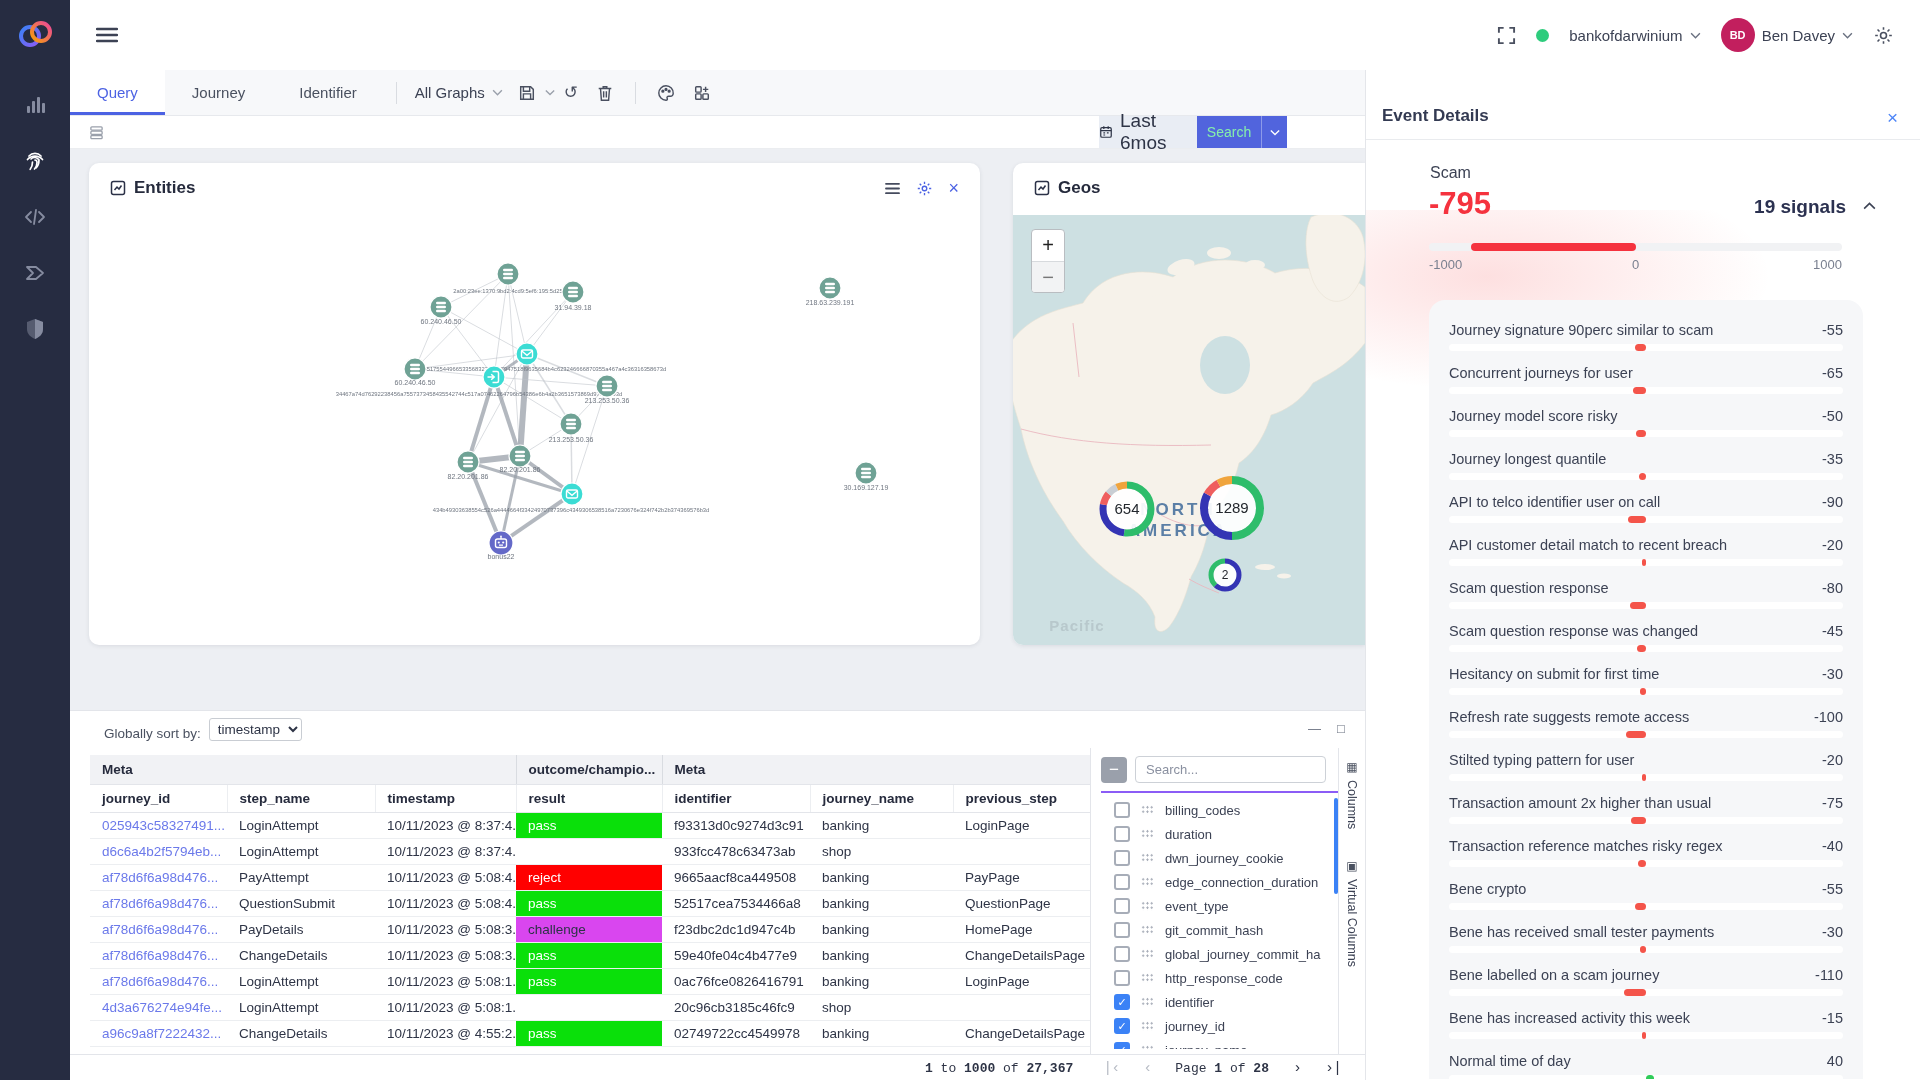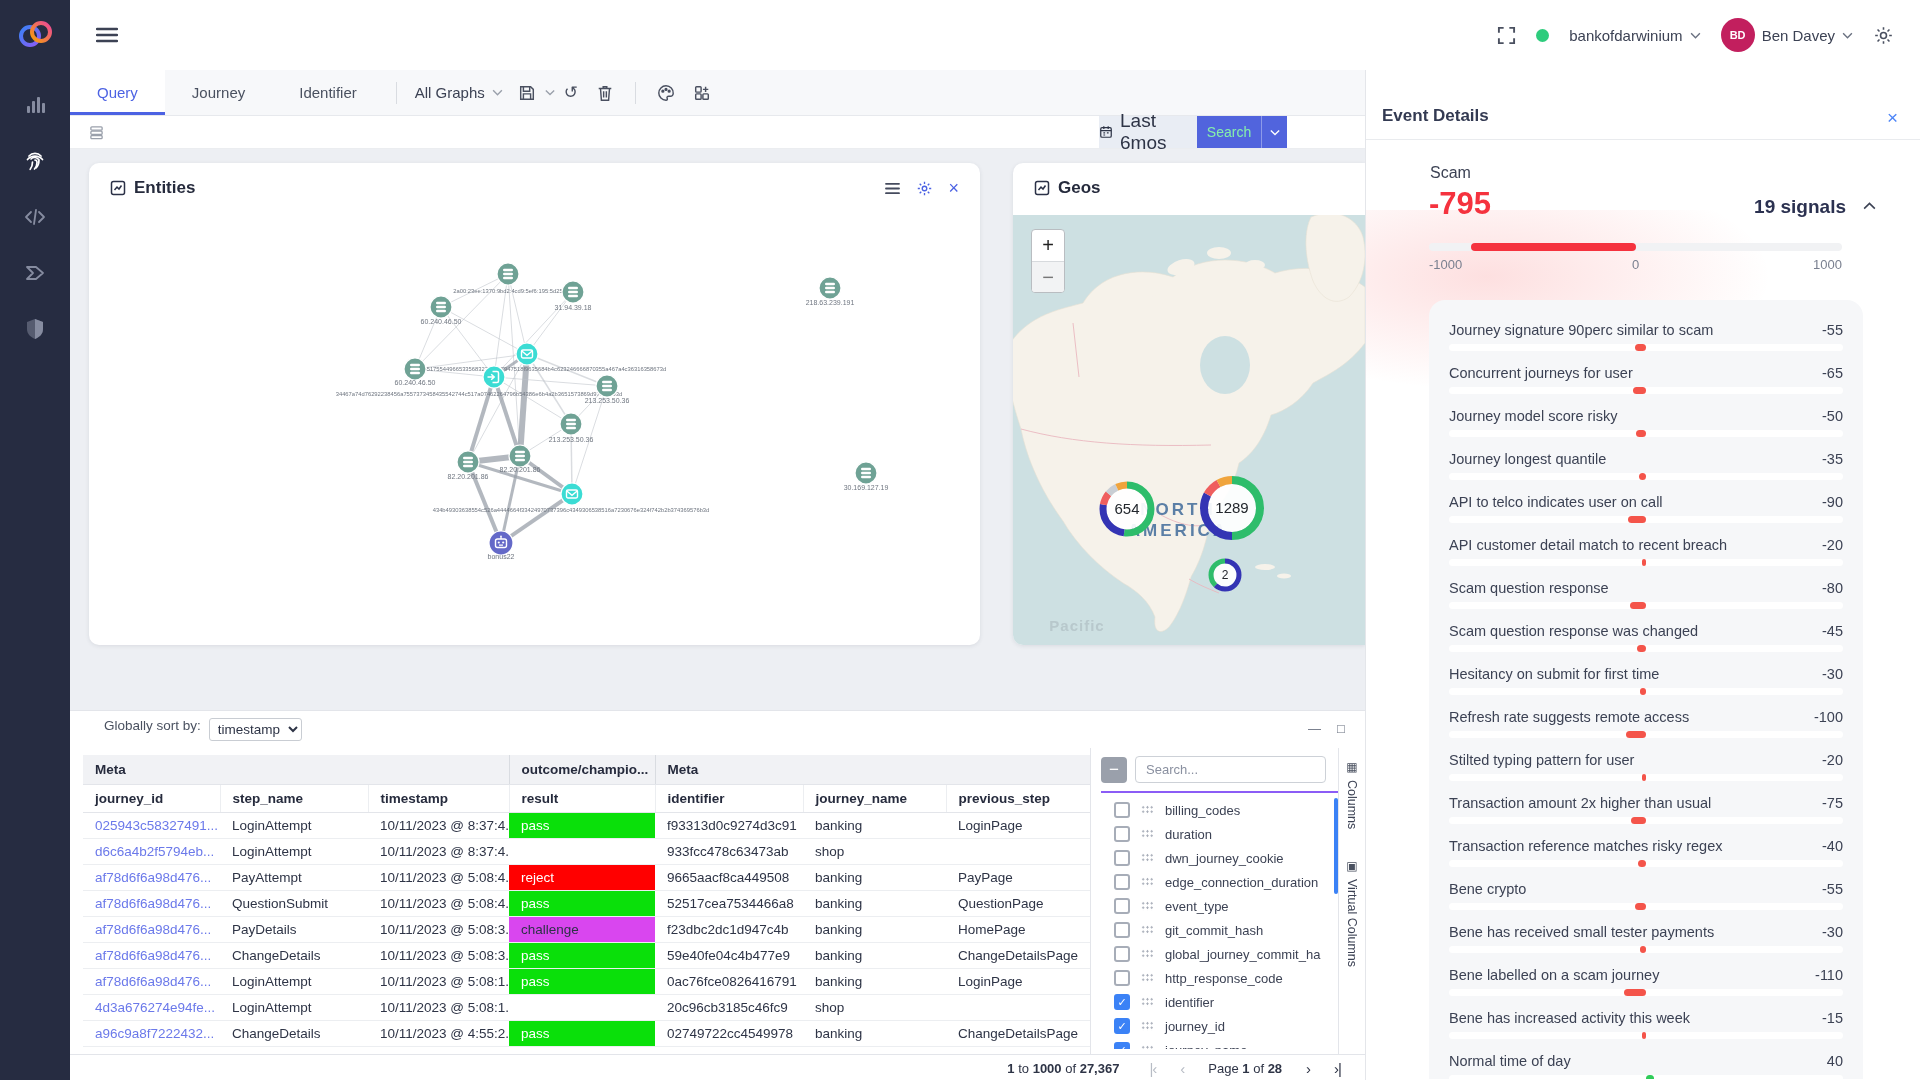--- a/index.html
+++ b/index.html
@@ -70,26 +70,26 @@
   .toggle .knob { position:absolute; left:2px; top:2px; width:12px; height:12px; border-radius:50%; background:#fff; box-shadow:0 1px 2px rgba(0,0,0,.25); }
   .toggle-label { font-size:13.5px; color:#3c4254; }
   
   .map-wrap { position:absolute; left:0; top:52px; width:352px; height:430px; overflow:hidden; }
   .map-zoom { position:absolute; left:18px; top:14px; width:34px; border:1px solid #b9bdc1; border-radius:4px;
     background:#fff; overflow:hidden; z-index:5; }
   .map-zoom .z { height:31px; display:flex; align-items:center; justify-content:center; font-size:20px; color:#222; cursor:pointer; }
   .map-zoom .z + .z { border-top:1px solid #d7dadd; background:#f2f3f4; color:#777; }
   
   .bottom { position:absolute; left:0; top:561px; width:1295px; height:370px; background:#fff; border-top:1px solid #e3e5ea; }
-  .sortrow { position:absolute; left:34px; top:7px; display:flex; align-items:flex-start; gap:8px; font-size:13.5px; color:#4a5160; }
+  .sortrow { position:absolute; left:34px; top:7px; display:flex; align-items:flex-end; gap:8px; font-size:13.5px; color:#4a5160; }
   .sortrow select { font-size:13.5px; padding:2px 4px; border:1px solid #c9cdd3; border-radius:3px;
     background:#fff; color:#2e3446; font-family:inherit; }
   .winicons { position:absolute; left:1238px; top:10px; display:flex; gap:16px; color:#6a7180; font-size:13px; }
   .winicons span { cursor:pointer; }
-  .table-wrap { position:absolute; left:13px; top:44px; width:1016px; height:299px; overflow:hidden; }
+  .table-wrap { position:absolute; left:20px; top:44px; width:1016px; height:299px; overflow:hidden; }
   table.data { border-collapse:collapse; width:1016px; font-size:13.5px; table-layout:fixed; }
   table.data th, table.data td { text-align:left; white-space:nowrap; overflow:hidden; }
   tr.grp th { background:#f1f2f5; font-weight:bold; color:#262b3d; padding:7px 12px; border-bottom:1px solid #e3e5ea; }
   tr.grp th + th { border-left:1px solid #d9dce1; }
   tr.cols th { background:#fff; font-weight:bold; color:#262b3d; padding:6px 12px; border-bottom:1px solid #e3e5ea; }
   tr.cols th + th { border-left:1px solid #eceef1; }
   tbody td { padding:4px 12px; border-bottom:1px solid #eceef1; color:#2e3446; height:26px; }
   td.link { color:#6b79ea; cursor:pointer; }
   td.res { color:#fff; }
   td.res.dark { color:#2c3246; }
@@ -109,21 +109,21 @@
   .cb.on { background:#3b82f6; border-color:#3b82f6; }
   .dots { width:13px; height:10px; flex:none;
     background-image:radial-gradient(#a7adb8 1px, transparent 1.2px); background-size:4.3px 4.5px; }
   .cp-scroll { position:absolute; right:0; top:5px; width:4px; height:96px; background:#3b82f6; border-radius:2px; }
   .tab-strip { position:absolute; left:1268px; top:37px; width:27px; height:306px; border-left:1px solid #e3e5ea;
     padding-top:12px; display:flex; flex-direction:column; align-items:center; gap:30px; background:#fff; }
   .vtab { writing-mode:vertical-rl; font-size:12.5px; color:#3c4254; display:flex; align-items:center; gap:6px; cursor:pointer; }
   .vtab .vt-ic { font-size:12px; color:#4a5160; }
   
   .pagination { position:absolute; left:0; top:343px; width:1295px; height:27px; border-top:1px solid #e3e5ea;
-    display:flex; align-items:center; justify-content:flex-end; gap:30px; font-size:13px; color:#2e3446; padding-right:24px; background:#fff; }
+    display:flex; align-items:center; justify-content:flex-end; gap:30px; font-size:13px; color:#2e3446; padding-right:24px; background:#fff;font-family:Liberation Mono, monospace; }
   .pg-nav { display:flex; align-items:center; gap:24px; }
   .pg-ic { font-size:15px; line-height:1; cursor:pointer; letter-spacing:-1px; }
   .pg-ic.dis { color:#b7bcc5; }
   
   .event-panel { position:absolute; left:1365px; top:70px; width:555px; height:1010px; background:#fff;
     border-left:1px solid #e4e6ea; overflow:hidden; }
   .ep-head { position:relative; height:70px; border-bottom:1px solid #e9ebee; }
   .ep-title { position:absolute; left:16px; bottom:13px; font-size:17px; font-weight:bold; color:#333a52; }
   .ep-close { position:absolute; right:22px; bottom:12px; color:#4f86f7; font-size:19px; cursor:pointer; line-height:1; }
   .ep-body { position:relative; height:939px; }
@@ -818,21 +818,21 @@
           <div class="sig-top">
             <span>Journey longest quantile</span>
             <span>-35</span>
           </div>
           <div class="sig-track">
             <div class="sig-mark" style="width: 6.895px; right: 50%; background: rgb(244, 84, 74);"></div>
           </div>
         </div>
         <div class="sig-row">
           <div class="sig-top">
-            <span>API to telco indicates user on call</span>
+            <span>API to telco identifier user on call</span>
             <span>-90</span>
           </div>
           <div class="sig-track">
             <div class="sig-mark" style="width: 17.73px; right: 50%; background: rgb(244, 84, 74);"></div>
           </div>
         </div>
         <div class="sig-row">
           <div class="sig-top">
             <span>API customer detail match to recent breach</span>
             <span>-20</span>

